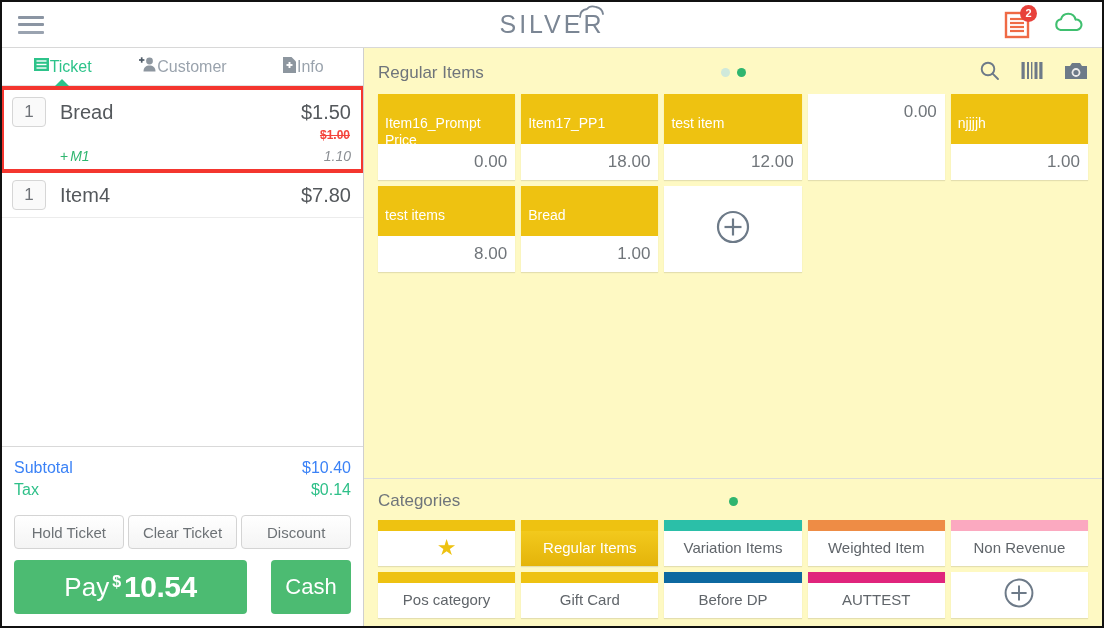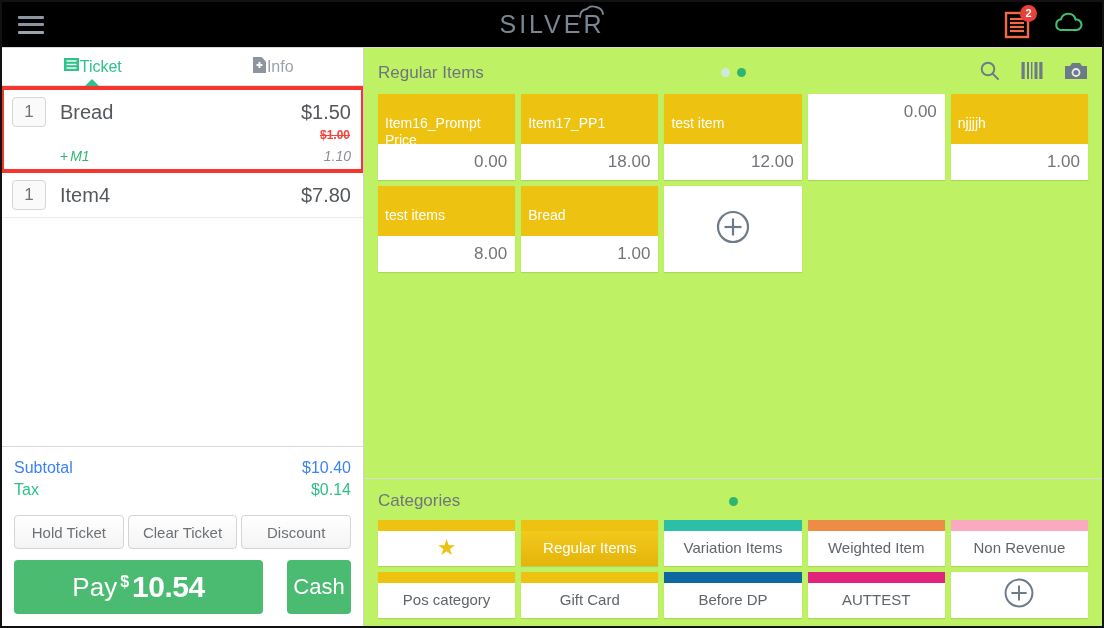--- a/index.html
+++ b/index.html
@@ -15,21 +15,21 @@
     border: 2px solid #111111;
     background: #ececec;
     display: flex;
     flex-direction: column;
   }
 
   
   .topbar {
     height: 46px;
     min-height: 46px;
-    background: #000000;
+    background: #ffffff;
     border-bottom: 1px solid #d8d8d8;
     display: flex;
     align-items: center;
     padding: 0 16px;
     position: relative;
   }
   .hamburger {
     width: 26px; height: 18px;
     display: flex; flex-direction: column; justify-content: space-between;
     cursor: pointer;
@@ -237,37 +237,37 @@
     color: #ffffff;
     cursor: pointer;
     display: flex; align-items: center; justify-content: center;
     gap: 3px;
     font-family: "Liberation Sans", sans-serif;
   }
   .pay-label { font-size: 26px; font-weight: 400; }
   .pay-dollar { font-size: 16px; font-weight: bold; align-self: flex-start; margin-top: 13px; }
   .pay-amt { font-size: 30px; font-weight: bold; letter-spacing: -0.5px; }
   .cash-btn {
-    width: 64px;
+    width: 80px;
     height: 54px;
     background: #4cbb72;
     border: none;
     border-radius: 4px;
     color: #ffffff;
     font-size: 22px;
     cursor: pointer;
     font-family: "Liberation Sans", sans-serif;
   }
 
   
   .right-panel {
     flex: 1;
     display: flex;
     flex-direction: column;
-    background: #bef264;
+    background: #fef9c3;
     min-width: 0;
   }
   .section-head {
     display: flex; align-items: center;
     padding: 12px 14px 9px 14px;
     position: relative;
   }
   .section-title {
     font-size: 17px;
     color: #6f757b;
@@ -426,20 +426,31 @@
               <rect x="1" y="2" width="15" height="13" fill="#2dc38a"></rect>
               <line x1="3.5" y1="5" x2="13.5" y2="5" stroke="#ffffff" stroke-width="1.4"></line>
               <line x1="3.5" y1="8.5" x2="13.5" y2="8.5" stroke="#ffffff" stroke-width="1.4"></line>
               <line x1="3.5" y1="12" x2="13.5" y2="12" stroke="#ffffff" stroke-width="1.4"></line>
             </svg>
           </span>
           <span>Ticket</span>
           <span class="tab-caret"></span>
         </div>
 
+        <div class="tab">
+          <span>
+            <svg width="19" height="17" viewBox="0 0 19 17">
+              <circle cx="11.5" cy="5" r="3.4" fill="#8d969f"></circle>
+              <path d="M5.5 15.5 C5.5 11.4 8.2 9.6 11.5 9.6 C14.8 9.6 17.5 11.4 17.5 15.5 Z" fill="#8d969f"></path>
+              <line x1="1" y1="4" x2="6.4" y2="4" stroke="#4e5a66" stroke-width="1.7"></line>
+              <line x1="3.7" y1="1.3" x2="3.7" y2="6.7" stroke="#4e5a66" stroke-width="1.7"></line>
+            </svg>
+          </span>
+          <span>Customer</span>
+        </div>
 
         <div class="tab">
           <span>
             <svg width="15" height="18" viewBox="0 0 15 18">
               <path d="M1 1 H9.5 L14 5.5 V17 H1 Z" fill="#8d969f"></path>
               <line x1="7.5" y1="6" x2="7.5" y2="12" stroke="#ffffff" stroke-width="1.9"></line>
               <line x1="4.5" y1="9" x2="10.5" y2="9" stroke="#ffffff" stroke-width="1.9"></line>
             </svg>
           </span>
           <span>Info</span>

